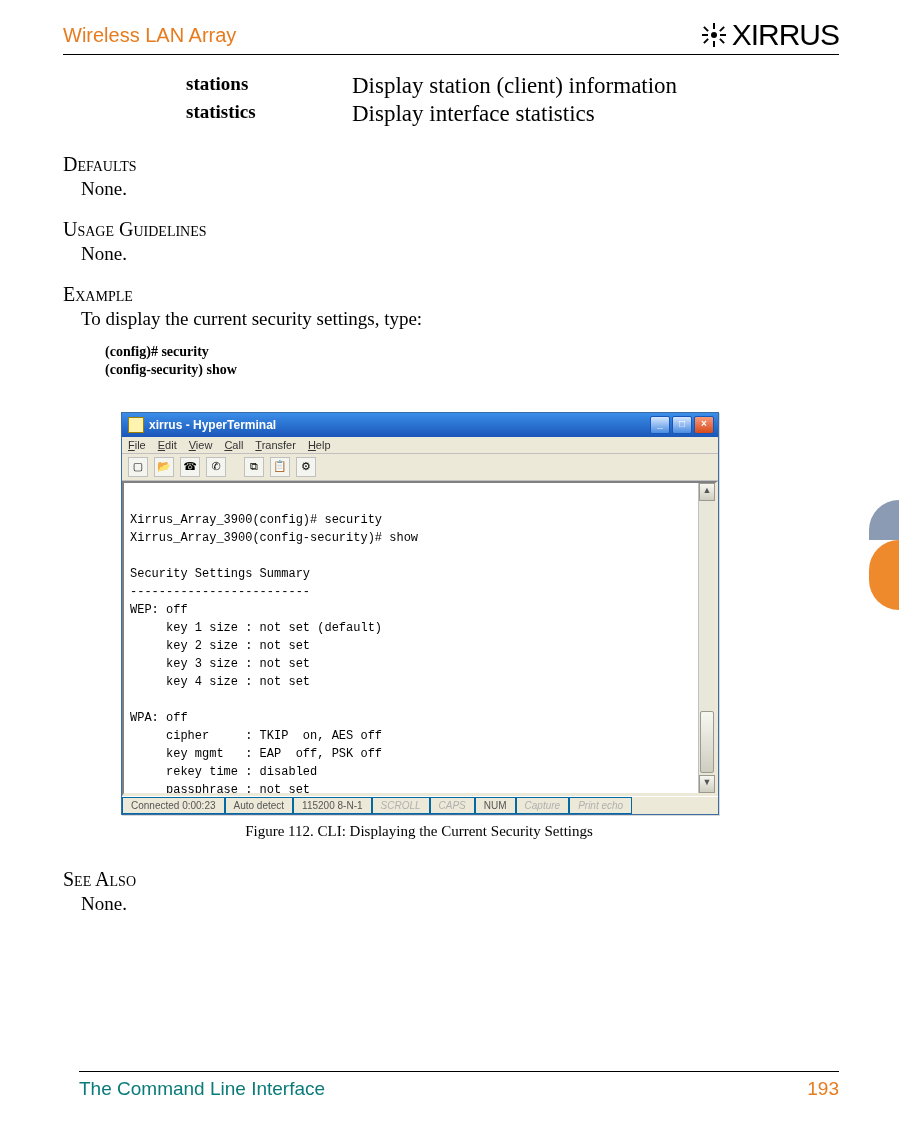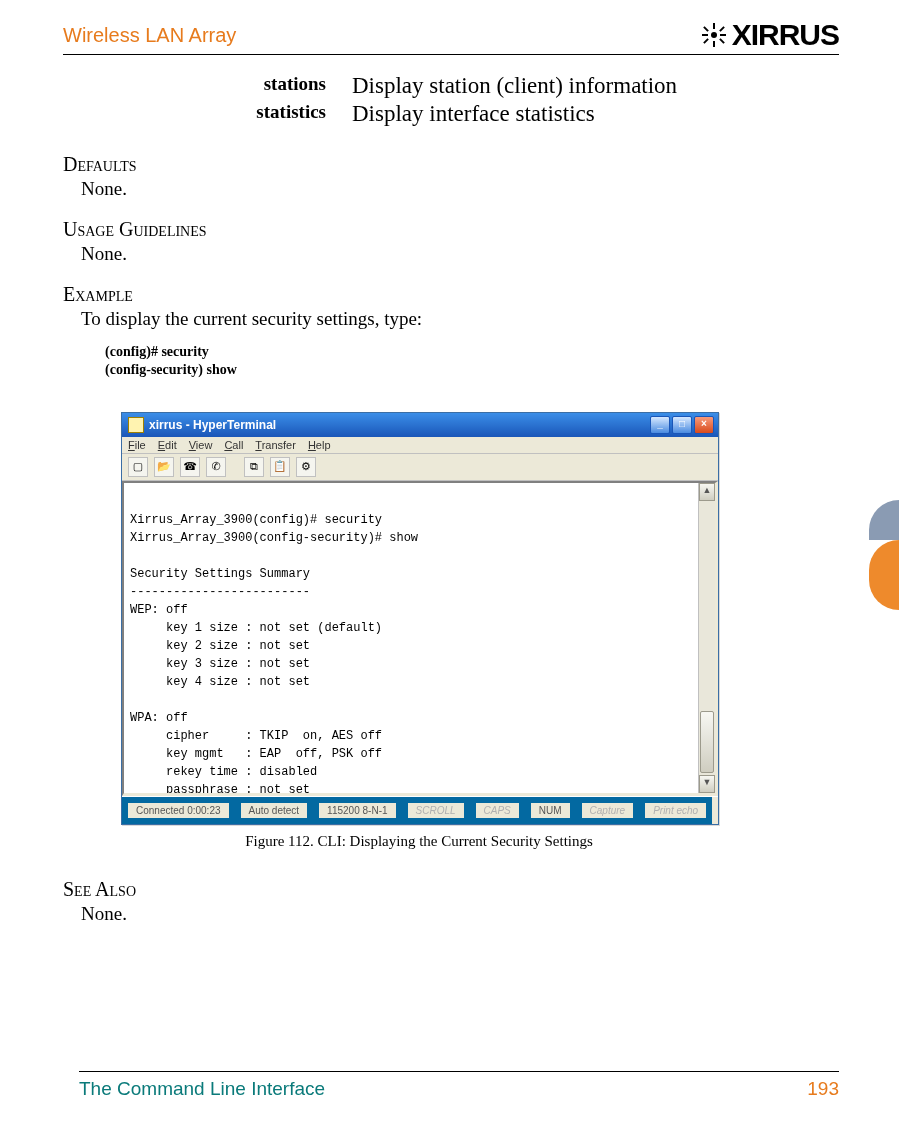--- a/index.html
+++ b/index.html
@@ -32,36 +32,35 @@
     font-size: 20px;
     font-family: Arial, Helvetica, sans-serif;
   }
   .logo {
     display:flex;
     align-items:center;
     gap:6px;
   }
   .logo-text {
     font-family: Arial, Helvetica, sans-serif;
-    font-weight: 700;
+    font-weight: 400;
     font-size: 30px;
     letter-spacing: -1px;
     color:#000;
   }
   .def-table {
     margin-left: 123px;
     margin-bottom: 26px;
   }
   .def-row {
     display:flex;
     margin-bottom: 2px;
   }
   .def-term {
     width: 140px;
-    text-align: right;
     font-weight: bold;
     font-size: 19px;
     padding-right: 26px;
   }
   .def-desc {
     font-size: 23px;
   }
   .section-head {
     font-variant: small-caps;
     font-size: 20px;
@@ -194,21 +193,21 @@
     border-radius:2px;
   }
   .statusbar {
     background:#ece9d8;
     border-top:1px solid #fff;
     display:flex;
     font-size:10px;
     color:#555;
   }
   .status-cell {
-    border:6px solid #0369a1;
+    border:1px solid #0369a1;
     padding:2px 8px;
     white-space:nowrap;
   }
   .status-cell.dim { color:#b0b0b0;font-style:italic;}
   .figure-caption {
     text-align:center;
     font-family: "Palatino Linotype", "Book Antiqua", Palatino, serif;
     font-size: 15px;
     margin-top: 8px;
     width:596px;

